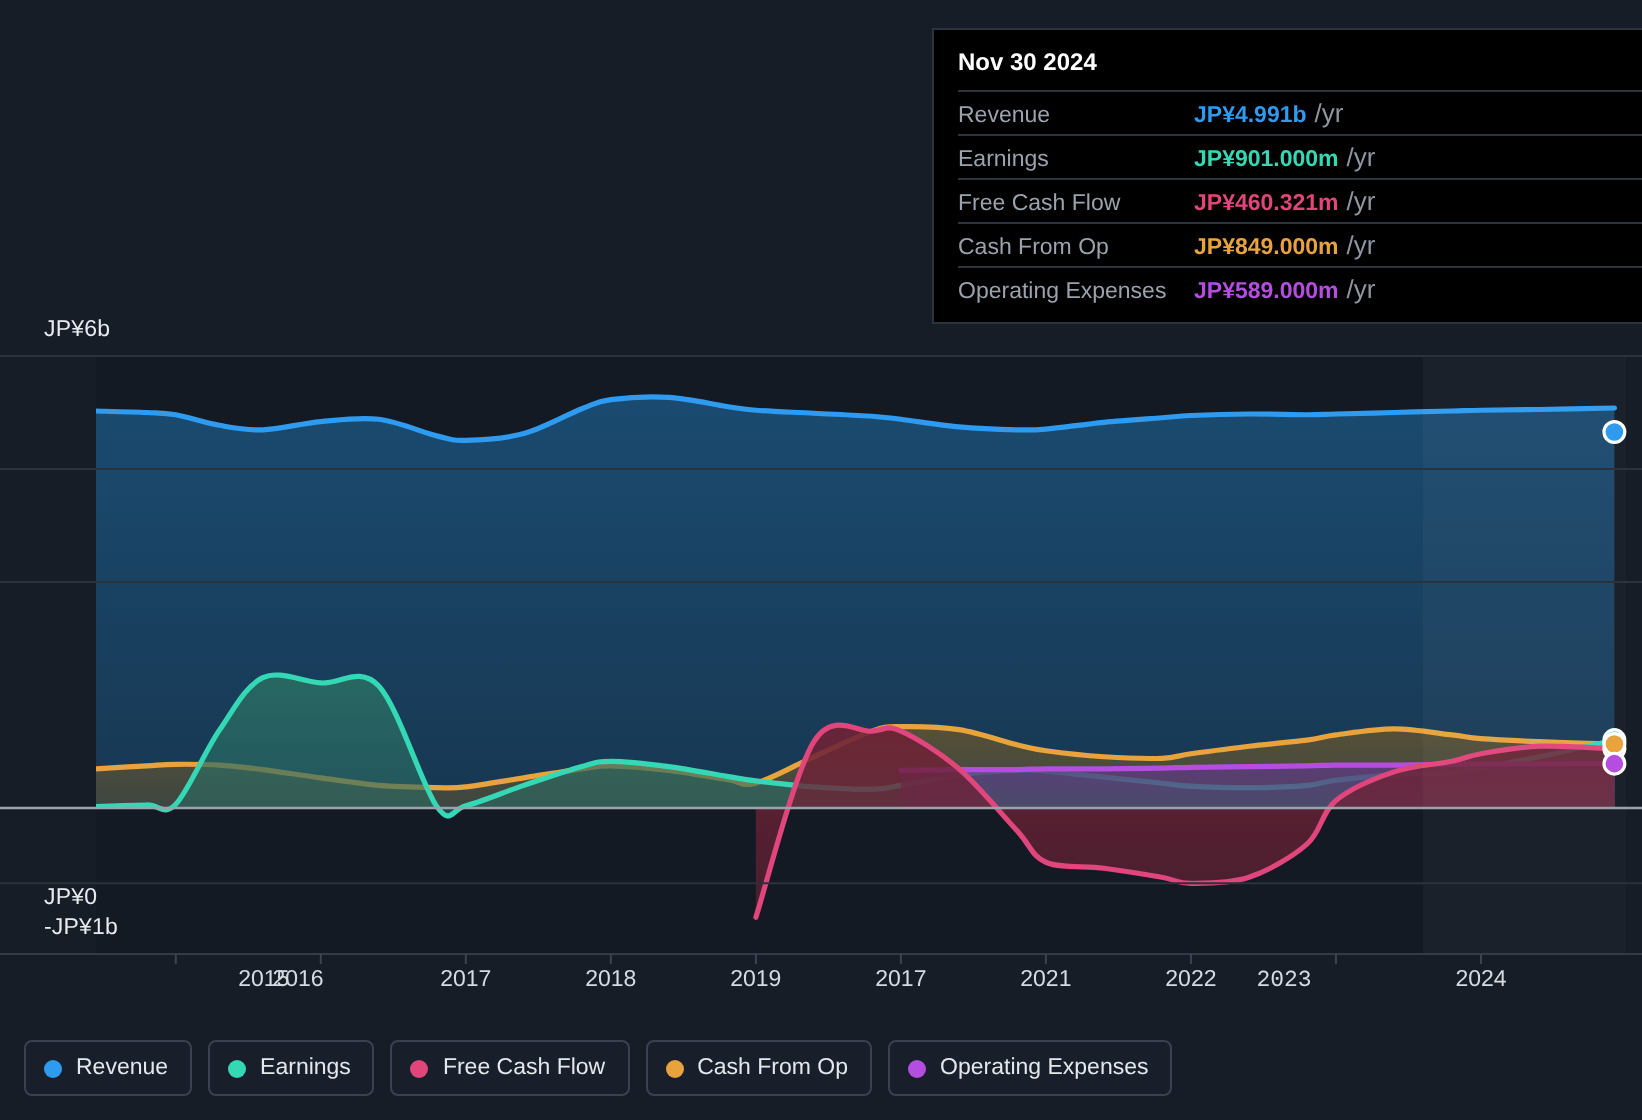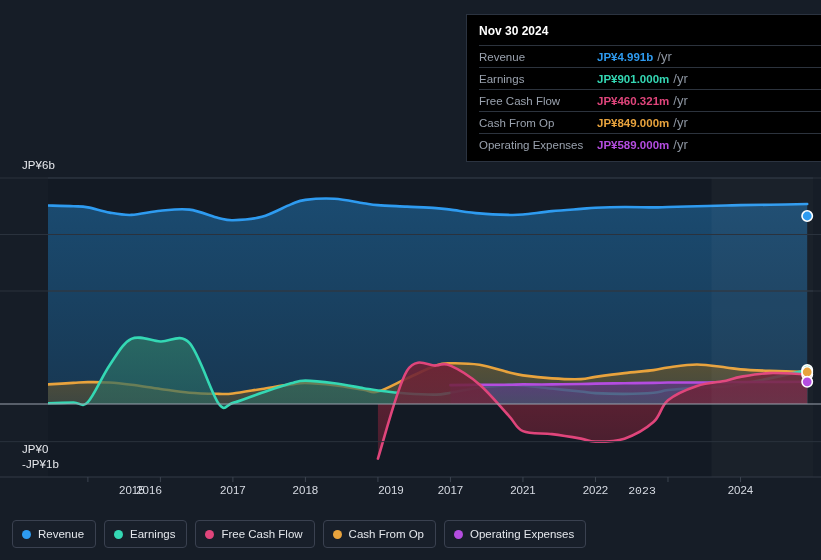--- a/index.html
+++ b/index.html
@@ -193,21 +193,21 @@
 
   <div class="y-label" id="y-label-top">JP¥6b</div>
   <div class="y-label" id="y-label-zero">JP¥0</div>
   <div class="y-label" id="y-label-neg">-JP¥1b</div>
 
   <div id="x-axis">
       <div class="x-label" style="left: 87.8815px; margin-left: 44px;">2015</div>
       <div class="x-label" style="left: 149px;">2016</div>
       <div class="x-label" style="left: 232.905px;">2017</div>
       <div class="x-label" style="left: 305.417px;">2018</div>
-      <div class="x-label" style="left: 377.929px; margin-left: 13px;">2019</div>
+      <div class="x-label" style="left: 377.929px;">2019</div>
       <div class="x-label" style="left: 450.441px;">2017</div>
       <div class="x-label" style="left: 522.953px;">2021</div>
       <div class="x-label" style="left: 595.464px;">2022</div>
       <div class="x-label" style="left: 642px; font-family: Liberation Mono, monospace;">2023</div>
       <div class="x-label" style="left: 740.488px;">2024</div>
     </div>
 
   <div id="tooltip">
     <div id="tooltip-date">Nov 30 2024</div>
     <div id="tooltip-rows">

